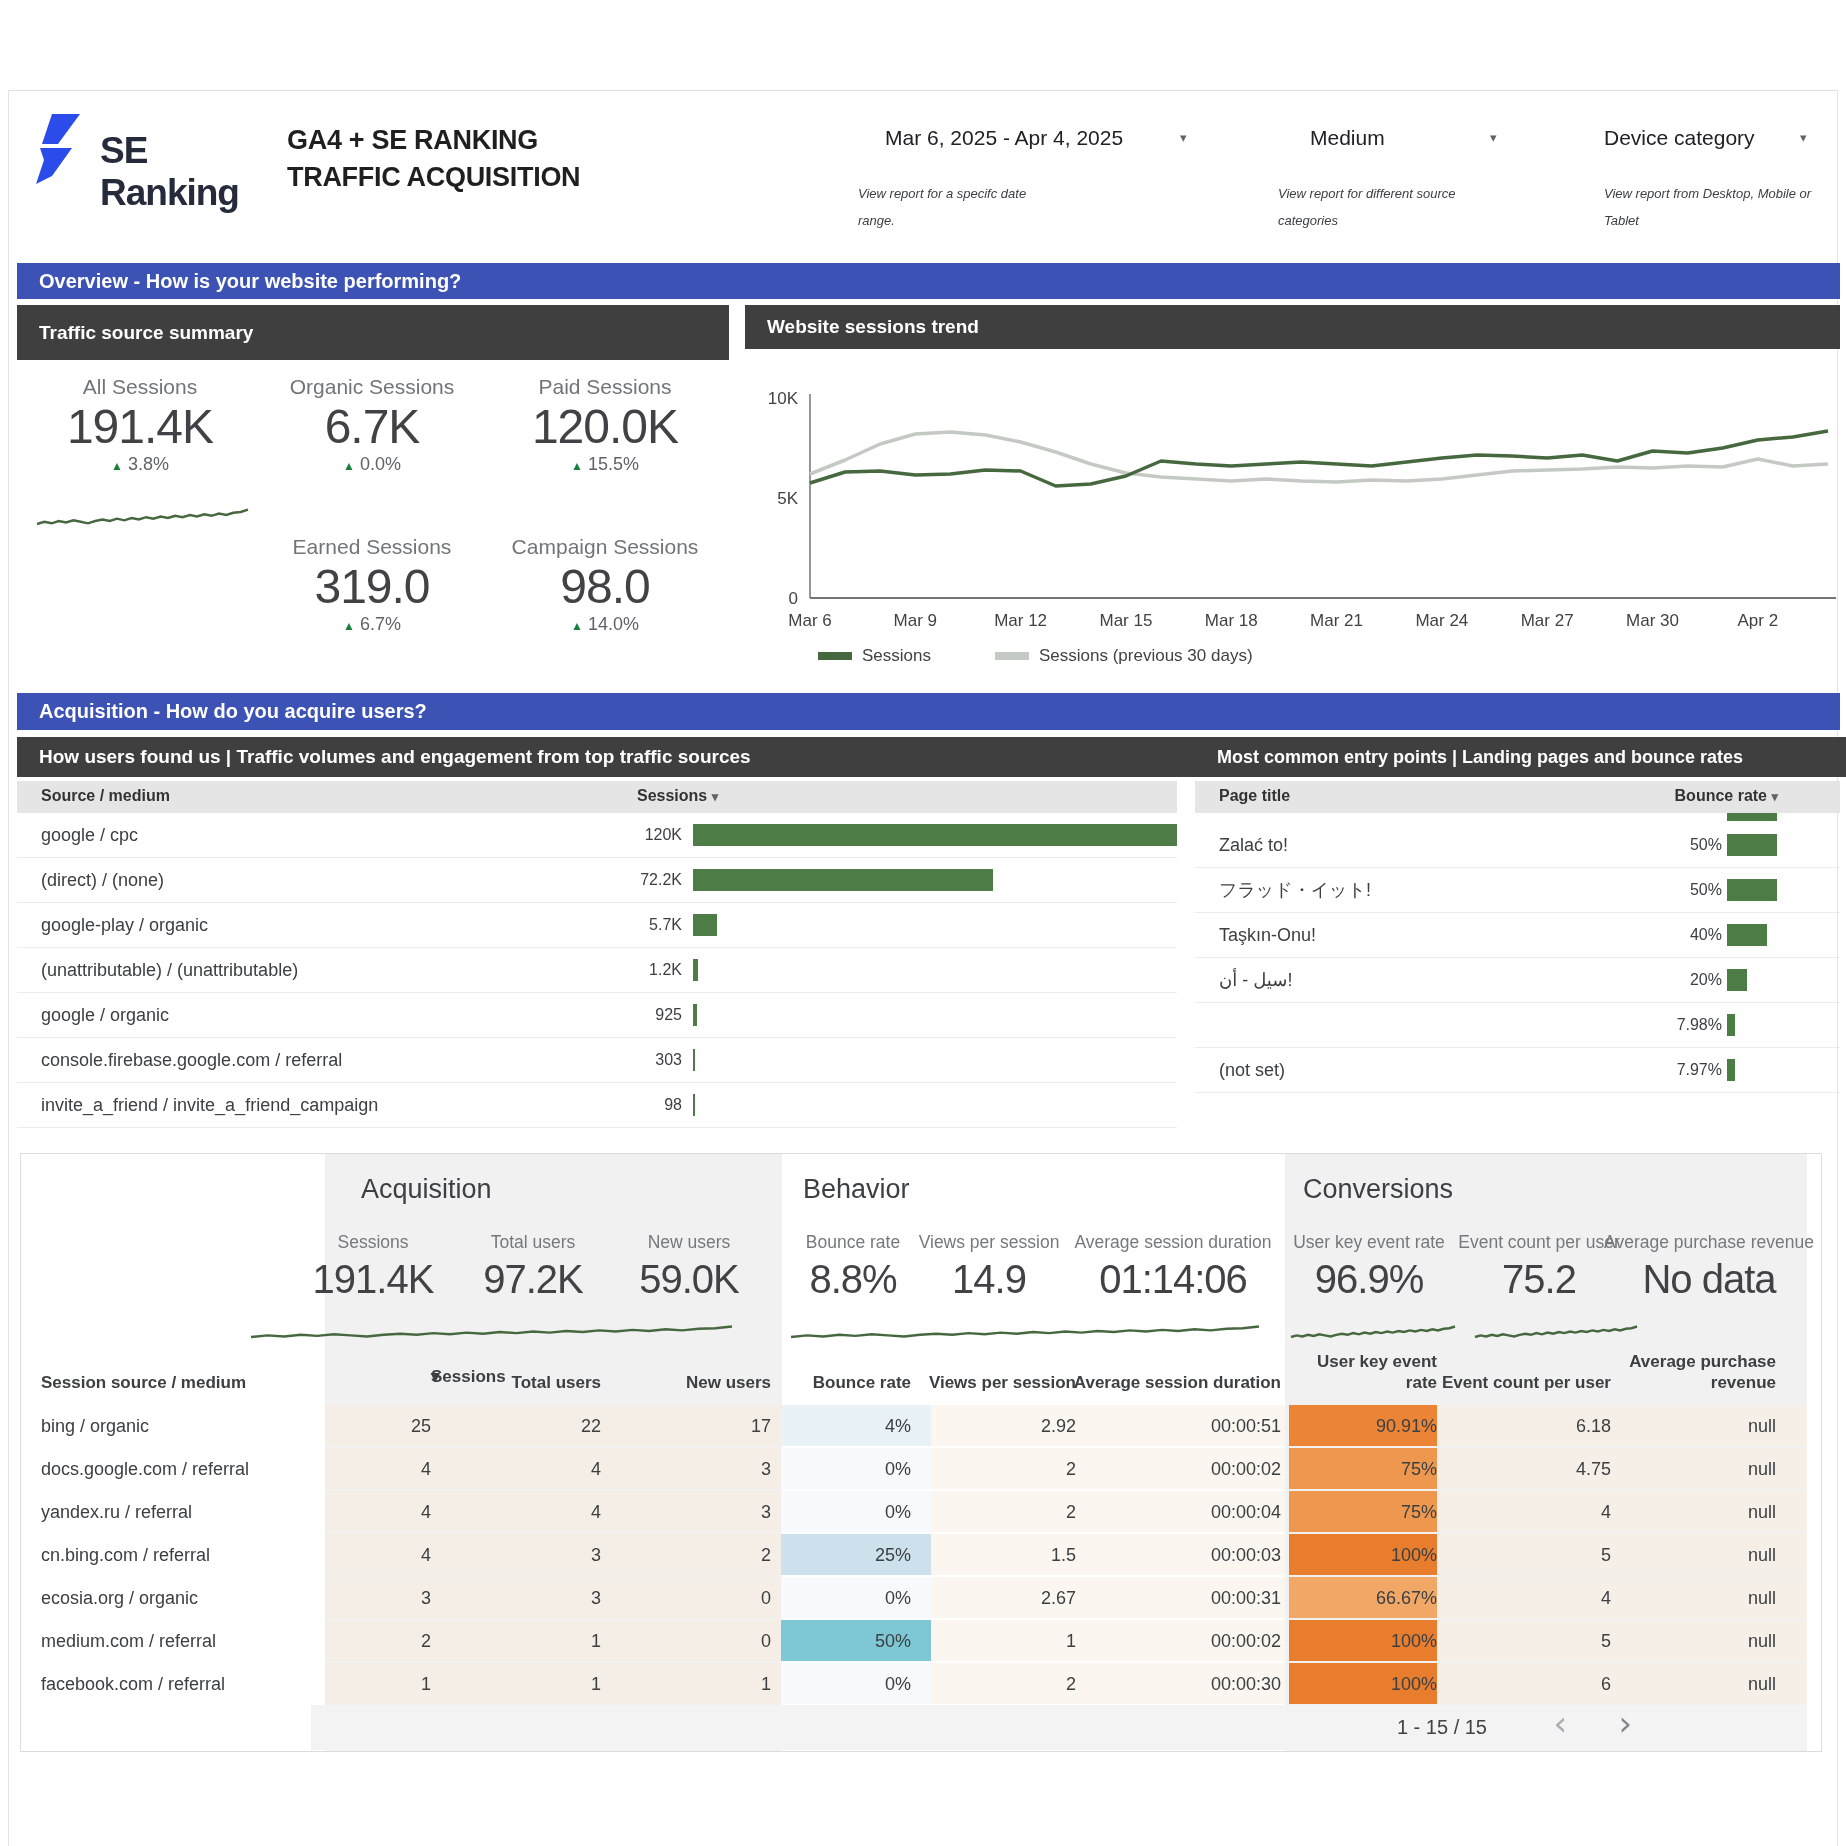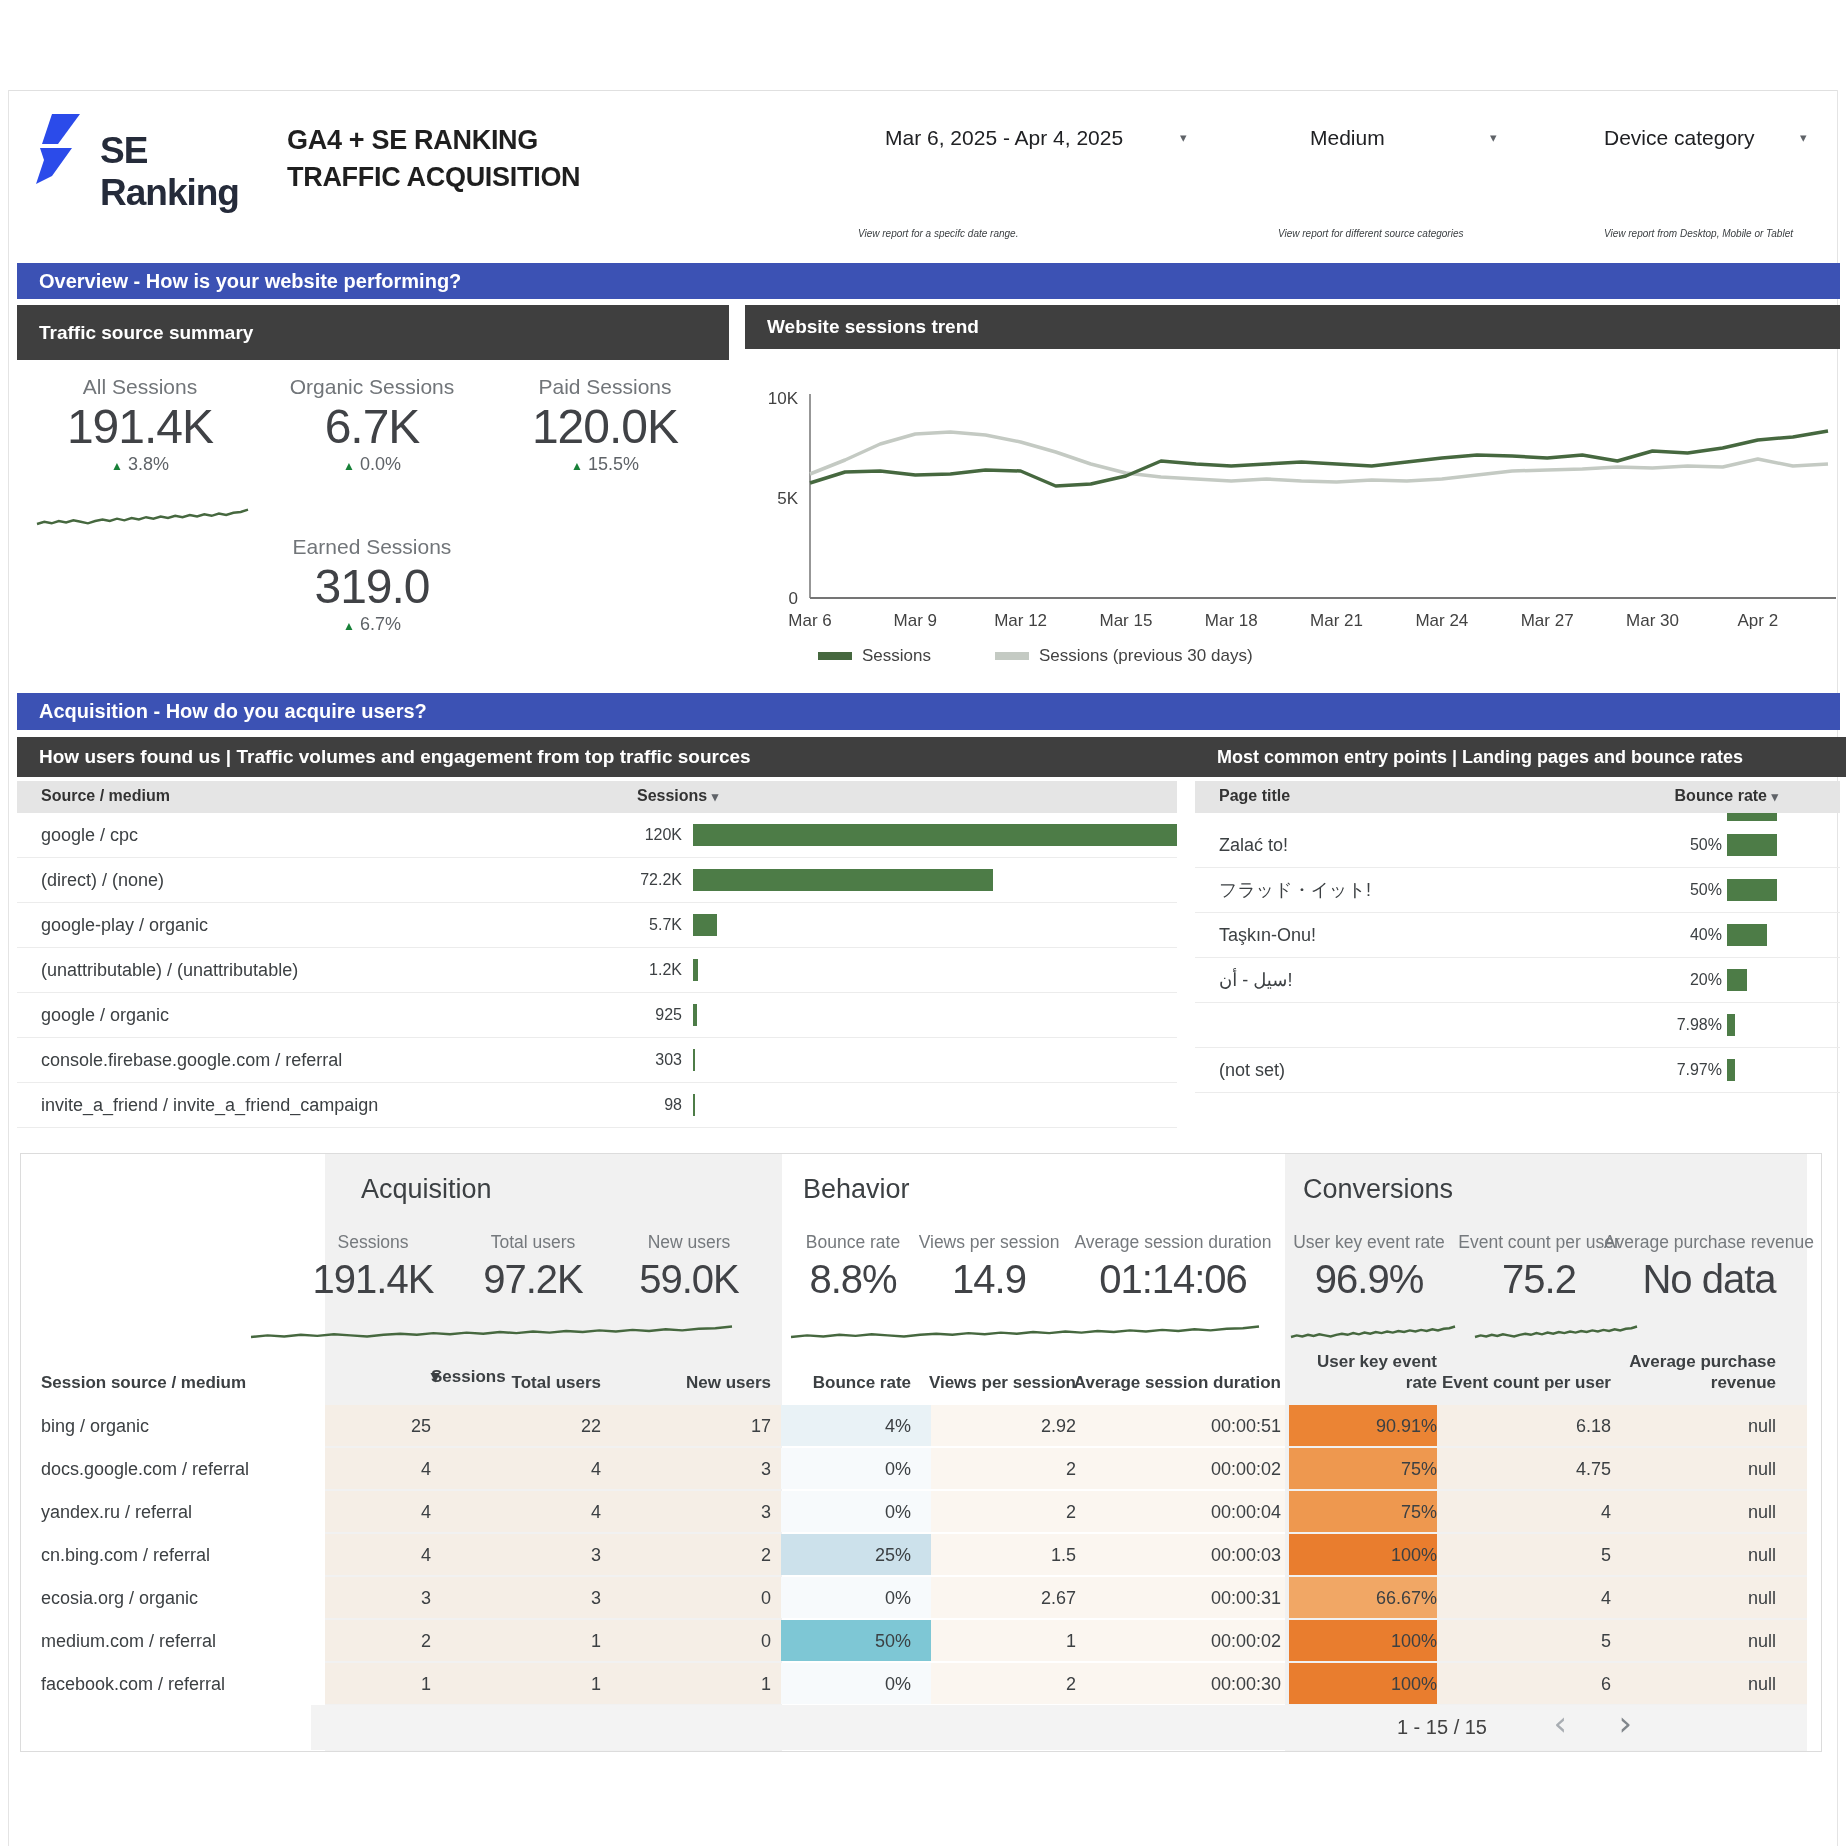--- a/index.html
+++ b/index.html
@@ -6,21 +6,21 @@
   body{width:1846px;height:1846px;position:relative;font-family:"Liberation Sans",sans-serif;color:#3c4043;overflow:hidden;}
   .abs{position:absolute;}
   .hline{position:absolute;background:#e0e0e0;height:1px;}
   .vline{position:absolute;background:#e4e4e4;width:1px;}
 
   
   .logo-text{font-size:37px;font-weight:bold;color:#252b3a;letter-spacing:-1px;}
   .rpt-title{font-size:27px;font-weight:bold;color:#1f1f1f;line-height:37px;letter-spacing:-0.3px;}
   .filter-value{font-size:21px;color:#202124;white-space:nowrap;cursor:pointer;}
   .filter-caret{font-size:13px;color:#5f6368;}
-  .filter-caption{font-style:italic;font-size:10px;color:#3c4043;line-height:27px;margin-top:40px;}
+  .filter-caption{font-style:italic;font-size:13px;color:#3c4043;line-height:27px;}
 
   
   .band{background:#3c52b4;color:#fff;font-size:20px;font-weight:bold;padding-left:22px;display:flex;align-items:center;}
   .dark-head{background:#3f3f3f;color:#fff;font-size:19px;font-weight:bold;padding-left:22px;display:flex;align-items:center;}
 
   
   .sc-label{font-size:21px;color:#717579;text-align:center;}
   .sc-value{font-size:48px;color:#404246;text-align:center;letter-spacing:-1px;}
   .sc-delta{font-size:18px;color:#5f6368;text-align:center;}
   .sc-delta .arr{color:#188038;font-size:12px;}
@@ -100,20 +100,25 @@
     </div>
     <div class="abs" style="left: 478px; top: 20px; width: 220px;">
       <div class="sc-label">Paid Sessions</div>
       <div class="sc-value">120.0K</div>
       <div class="sc-delta"><span class="arr">▲</span> 15.5%</div>
     </div>
     <div class="abs" style="left: 245px; top: 180px; width: 220px;">
       <div class="sc-label">Earned Sessions</div>
       <div class="sc-value">319.0</div>
       <div class="sc-delta"><span class="arr">▲</span> 6.7%</div>
+    </div>
+    <div class="abs" style="left: 478px; top: 180px; width: 220px;">
+      <div class="sc-label">Campaign Sessions</div>
+      <div class="sc-value">98.0</div>
+      <div class="sc-delta"><span class="arr">▲</span> 14.0%</div>
     </div>
   </div>
 <svg id="summary-spark" class="abs" style="left:35px;top:505px;" width="215" height="22" viewBox="0 0 215 22">
     <polyline points="2.0,19.0 9.3,16.8 16.6,18.3 23.8,16.0 31.1,17.5 38.4,15.3 45.7,16.8 52.9,18.3 60.2,16.0 67.5,14.5 74.8,16.0 82.0,13.7 89.3,15.3 96.6,13.0 103.9,14.5 111.1,12.2 118.4,13.7 125.7,11.5 133.0,13.0 140.2,10.8 147.5,12.2 154.8,10.0 162.1,11.5 169.3,9.3 176.6,10.8 183.9,8.5 191.2,10.0 198.4,7.8 205.7,7.0 213.0,4.7 " fill="none" stroke="#46683f" stroke-width="2.4"></polyline>
   </svg>
 
 <div class="abs dark-head" style="left:745px;top:305px;width:1073px;height:44px;">
   <span>Website sessions trend</span>
 </div>
 <svg id="trend-chart" class="abs" style="left:748px;top:380px;" width="1092" height="300" viewBox="0 0 1092 300">

